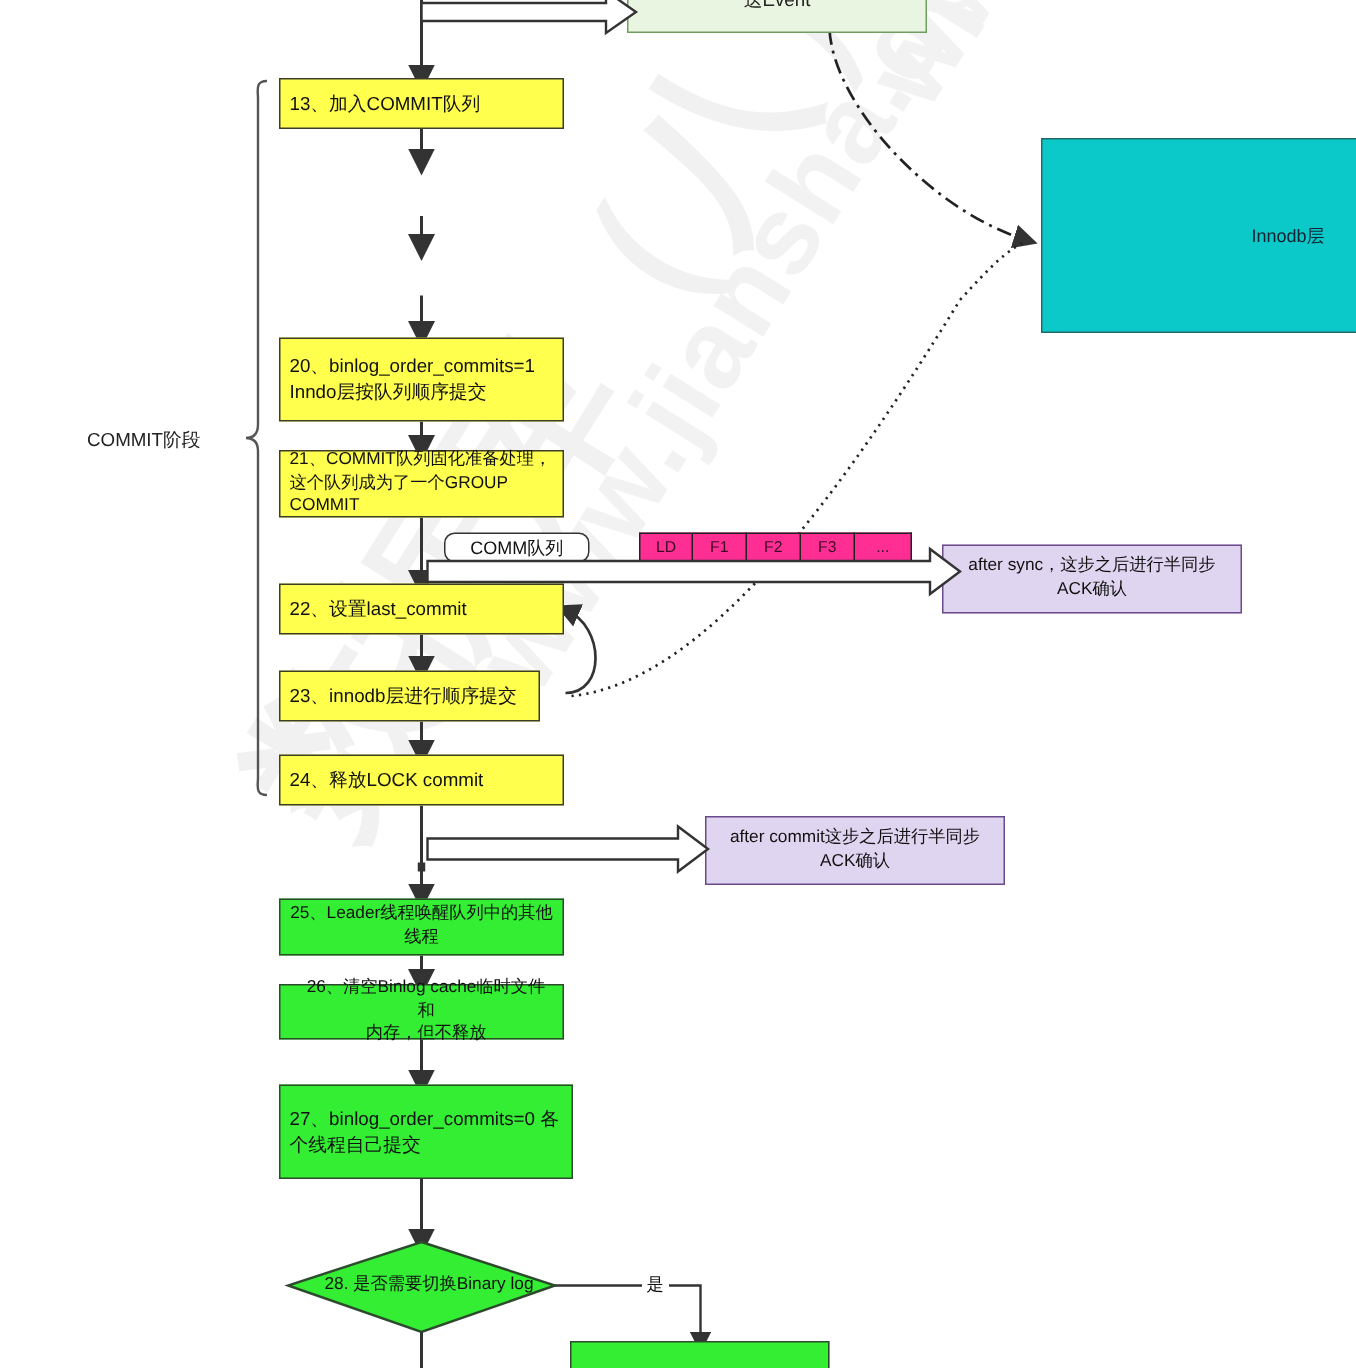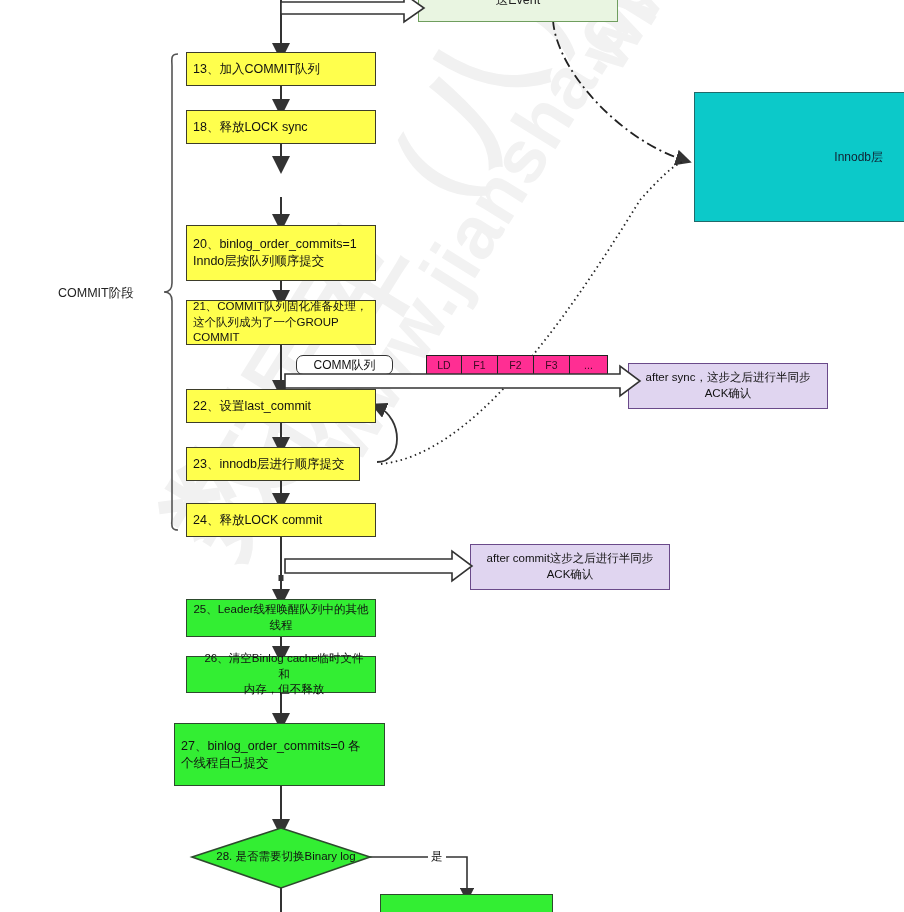--- a/index.html
+++ b/index.html
@@ -194,21 +194,20 @@
   </svg>
 
   <div class="node lightgreen" style="left:418px;top:-22px;width:200px;height:44px;">送Event</div>
 
   <div class="node teal" style="left:694px;top:92px;width:212px;height:130px;font-size:12px;">Innodb层</div>
 
   <div class="stage-label" style="left:58px;top:285px;">COMMIT阶段</div>
 
   <div class="node yellow left" style="left:186px;top:52px;width:190px;height:34px;">13、加入COMMIT队列</div>
 
-  <div class="node yellow left" style="left:186px;top:110px;width:190px;height:34px;">18、释放LOCK sync</div>
 
 
   <div class="node yellow left" style="left:186px;top:225px;width:190px;height:56px;">20、binlog_order_commits=1
 Inndo层按队列顺序提交</div>
 
   <div class="node yellow left" style="left:186px;top:300px;width:190px;height:45px;font-size:11.5px;">21、COMMIT队列固化准备处理，
 这个队列成为了一个GROUP
 COMMIT</div>
 
   <div class="node queue-label" style="left:296px;top:355px;width:97px;height:20px;">COMM队列</div>
@@ -229,21 +228,21 @@
 
   <div class="node purple" style="left:470px;top:544px;width:200px;height:46px;">after commit这步之后进行半同步
 ACK确认</div>
 
   <div class="node green" style="left:186px;top:599px;width:190px;height:38px;font-size:11.5px;">25、Leader线程唤醒队列中的其他
 线程</div>
 
   <div class="node green" style="left:186px;top:656px;width:190px;height:37px;font-size:11.5px;padding-left:12px;">26、清空Binlog cache临时文件和
 内存，但不释放</div>
 
-  <div class="node green left" style="left:174px;top:723px;width:211px;height:63px;">27、binlog_order_commits=0 各
+  <div class="node green left" style="left:186px;top:723px;width:196px;height:63px;">27、binlog_order_commits=0 各
 个线程自己提交</div>
 
   <svg class="layer" style="z-index:3;">
     <polygon points="281,828 370,857 281,888 192,857" fill="#33EE33" stroke="#2d4a2d" stroke-width="1.6"></polygon>
   </svg>
   <div class="node" style="left:196px;top:846px;width:180px;height:22px;font-size:11.5px;color:#111;">28. 是否需要切换Binary log</div>
 
   <div class="edge-label" style="left:428px;top:849px;">是</div>
 
   <div class="node green" style="left:380px;top:894px;width:173px;height:30px;"></div>

